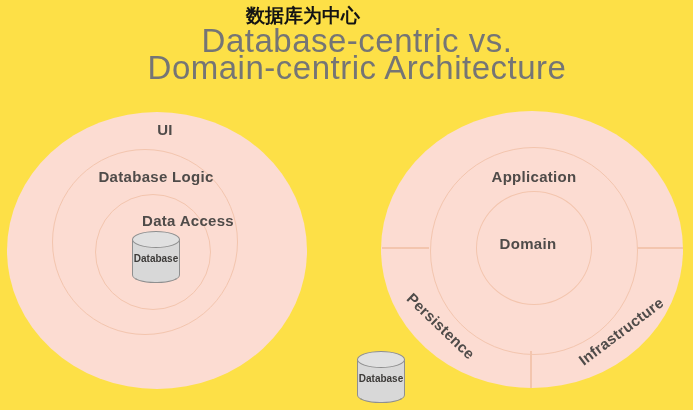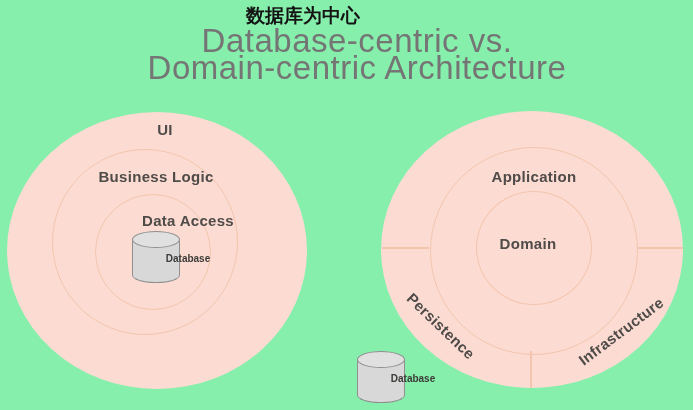--- a/index.html
+++ b/index.html
@@ -1,17 +1,17 @@
 <!DOCTYPE html>
 <html><head>
 <meta charset="utf-8">
 <style>
   html,body{margin:0;padding:0;background:#ffffff;}
   .canvas{
-    position:relative;width:693px;height:410px;background:#86efac;overflow:hidden;
+    position:relative;width:693px;height:410px;background:#fde047;overflow:hidden;
     font-family:"Liberation Sans", sans-serif;
   }
   
   .zh{
     position:absolute;transform:translateX(-50%);
     font-size:19px;font-weight:600;color:#141414;white-space:nowrap;line-height:1;
   }
   .zh-top{left:303px;top:6px;}
   .zh-bottom{left:325px;top:87px;}
   .big-title{
@@ -58,37 +58,37 @@
     position:absolute;top:0;left:0;width:46px;height:15px;
     background:#e0e0e0;border:1px solid #8f8f8f;border-radius:50%;z-index:2;
   }
   .cyl-body{
     position:absolute;top:8px;left:0;width:46px;height:43px;
     background:#d8d8d8;border:1px solid #8f8f8f;border-top:none;
     border-radius:0 0 23px 23px / 0 0 8px 8px;z-index:1;
   }
   .cyl-label{
     position:absolute;z-index:3;top:23px;left:0;width:48px;text-align:center;
-    font-size:10px;font-weight:600;color:#3d3b39;line-height:1;padding-left:32px;
+    font-size:10px;font-weight:600;color:#3d3b39;line-height:1;
   }
 </style>
 </head>
 <body>
 
 <div class="canvas">
 
   <div class="zh zh-top">数据库为中心</div>
   <div class="big-title title-line1">Database-centric vs.</div>
   <div class="big-title title-line2">Domain-centric Architecture</div>
 
   <div class="ellipse fill left-outer"></div>
   <div class="ellipse ring left-middle"></div>
   <div class="ellipse ring left-inner"></div>
   <div class="layer-label l-ui">UI</div>
-  <div class="layer-label l-bl">Business Logic</div>
+  <div class="layer-label l-bl">Database Logic</div>
   <div class="layer-label l-da">Data Access</div>
 
   <div class="cylinder cyl1">
     <div class="cyl-top"></div>
     <div class="cyl-body"></div>
     <div class="cyl-label">Database</div>
   </div>
 
   <div class="ellipse fill right-outer"></div>
   <div class="ellipse ring right-middle"></div>

